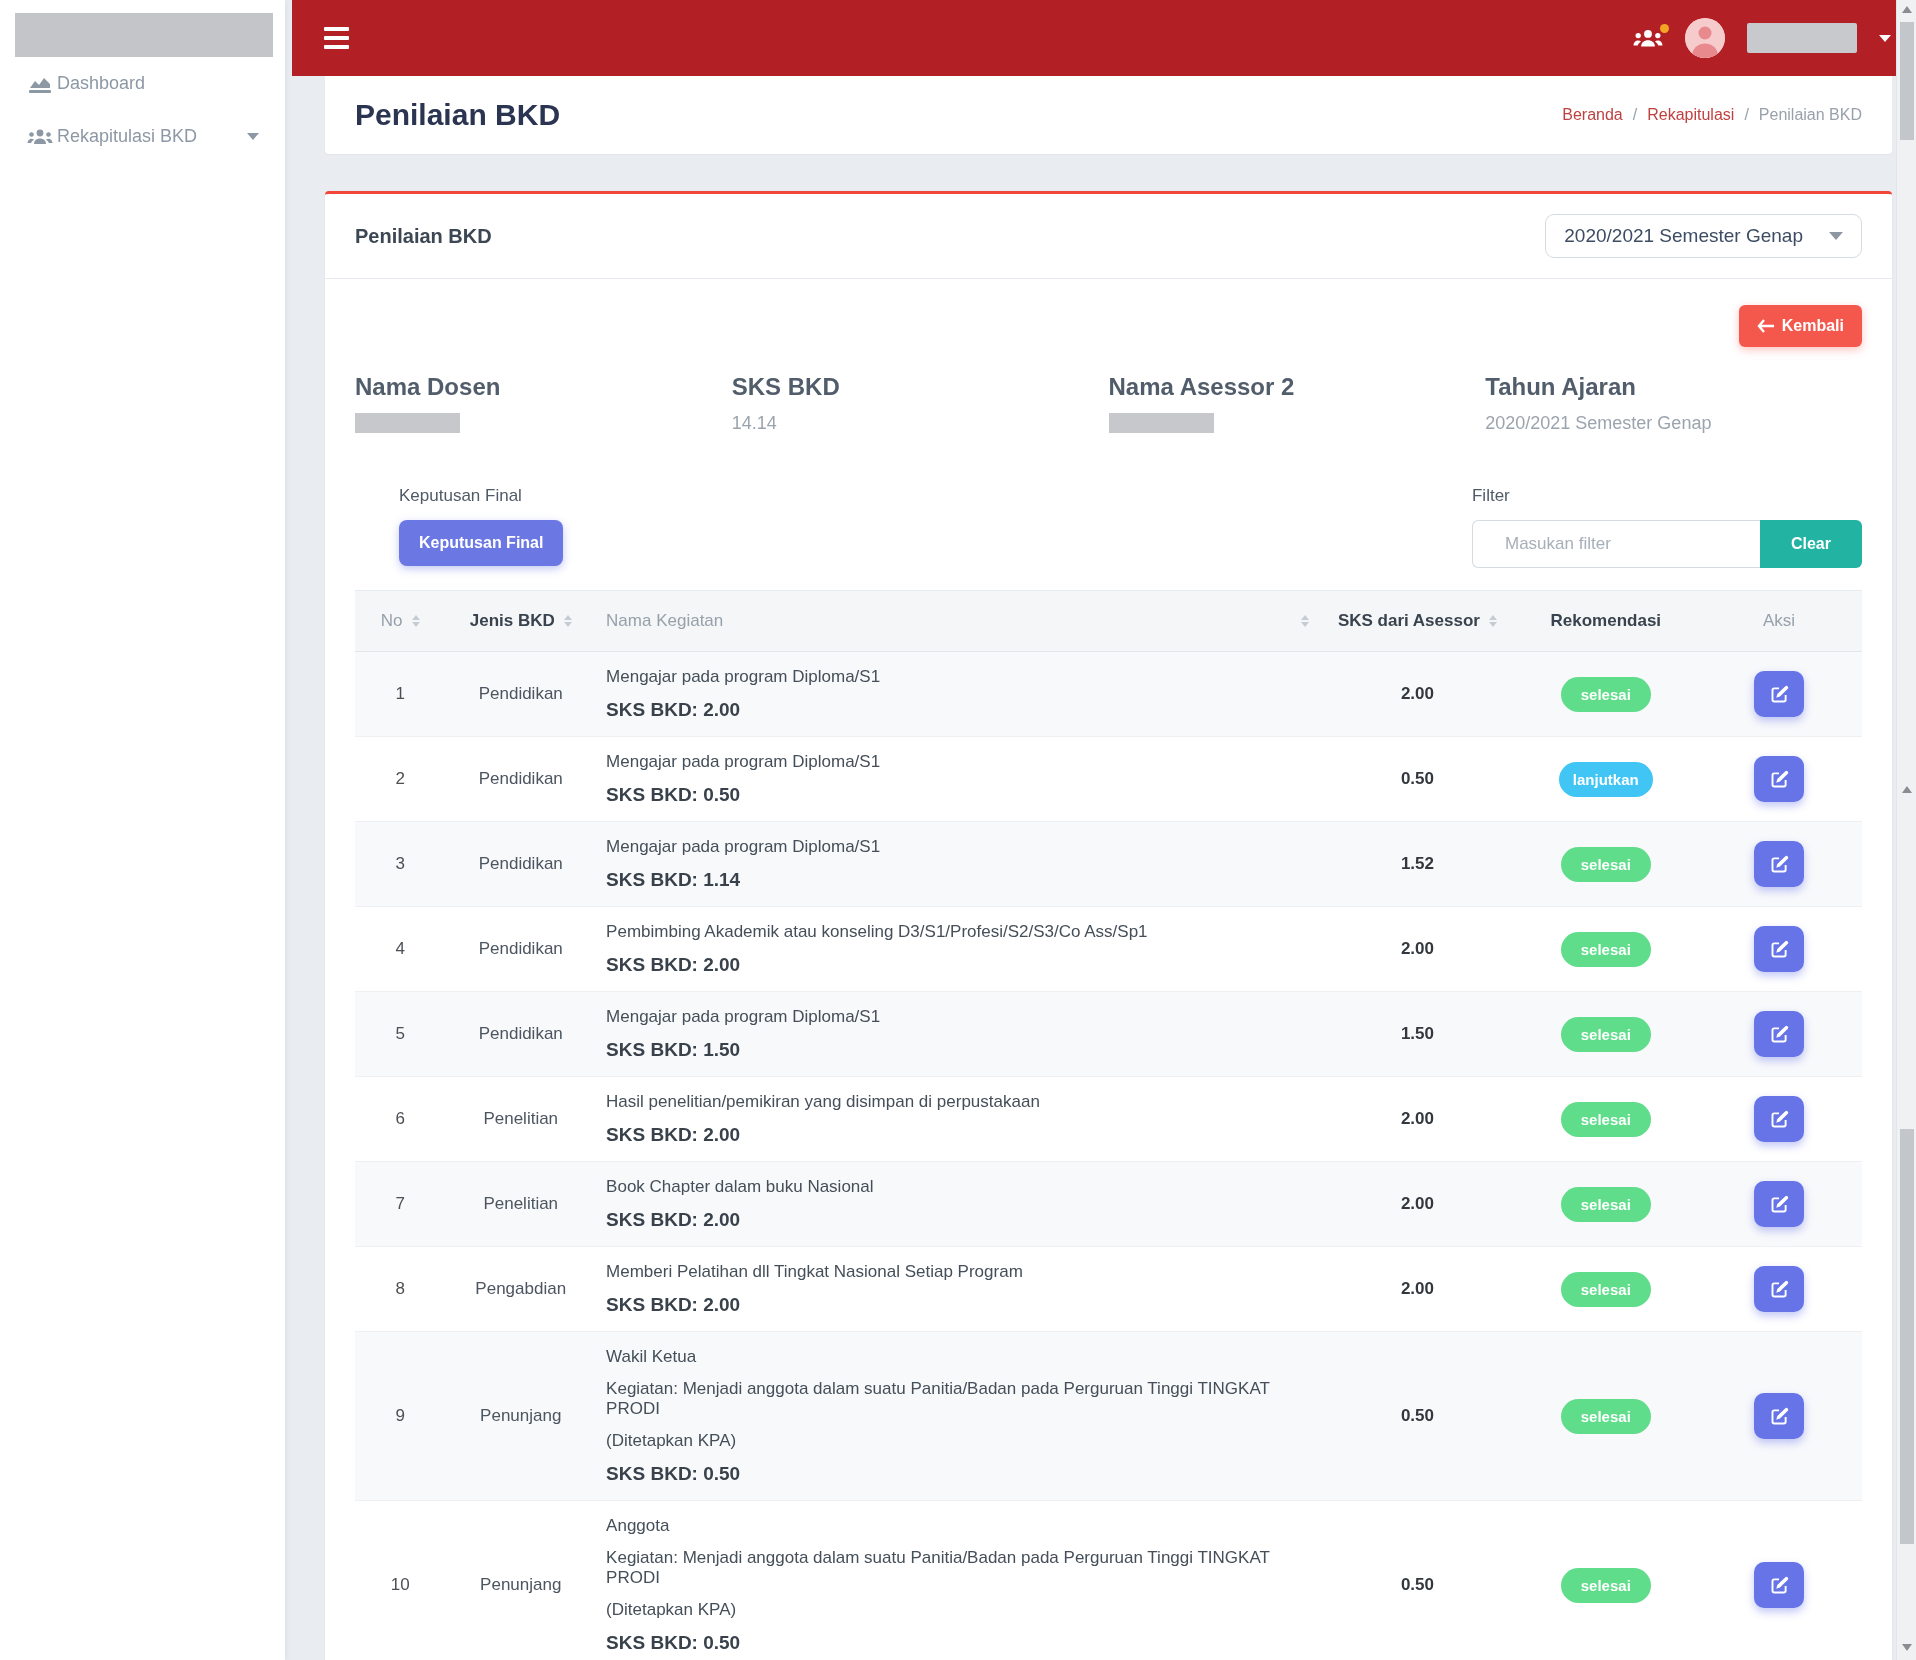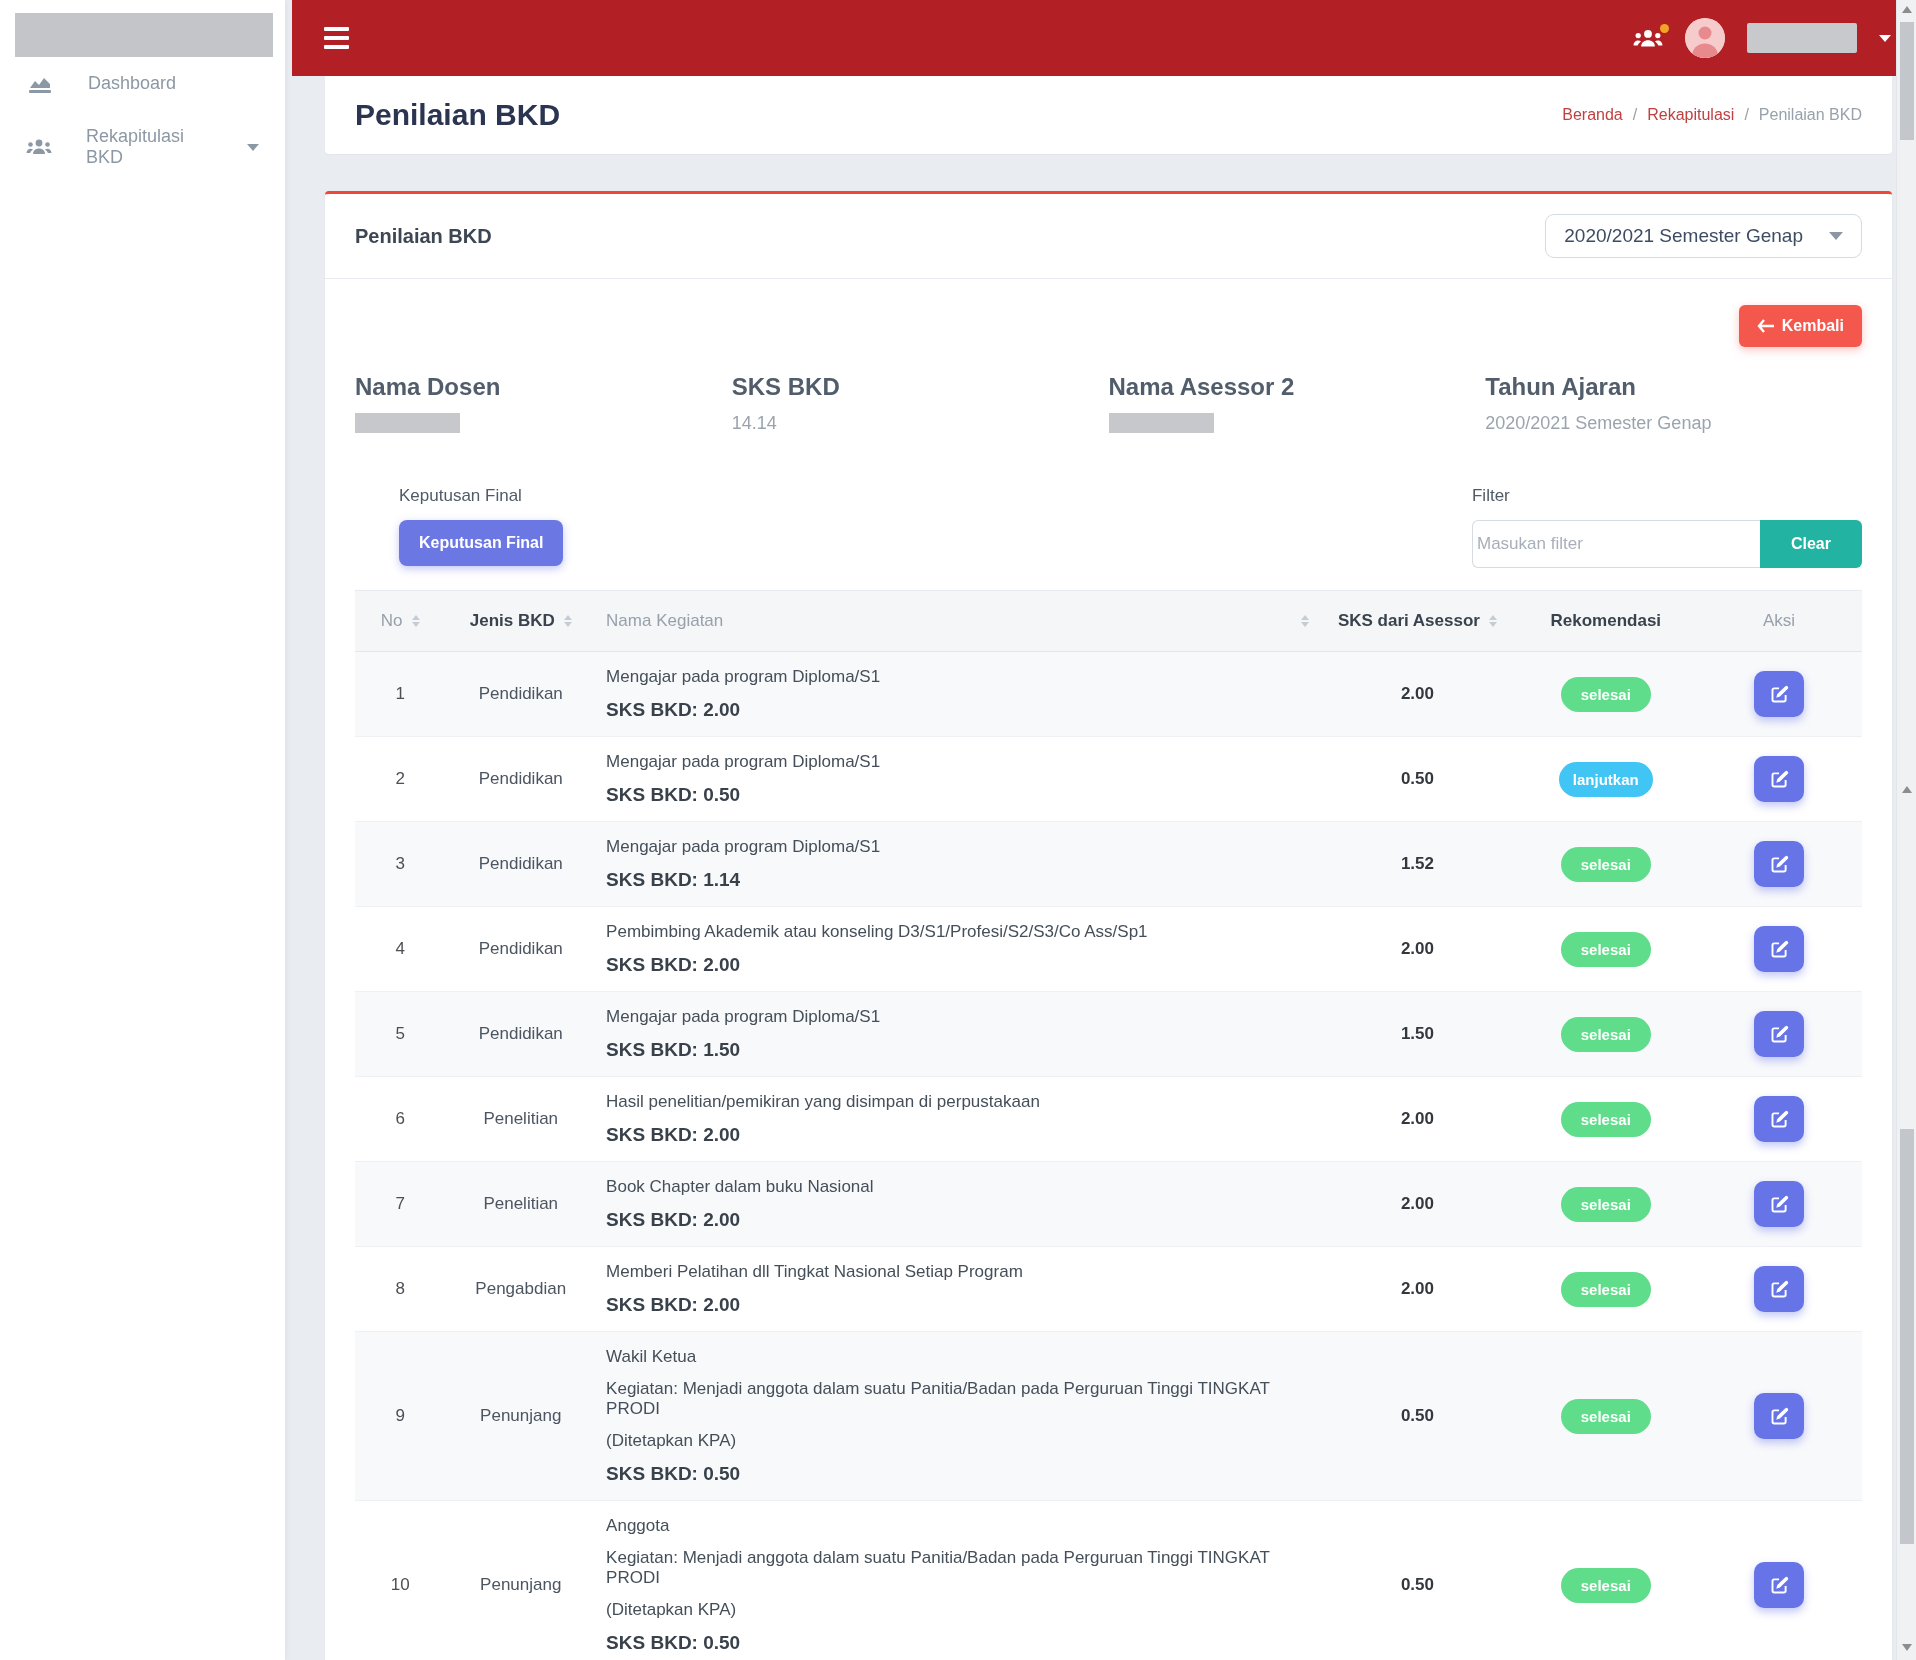--- a/index.html
+++ b/index.html
@@ -12,21 +12,21 @@
     color:#454f59;
   }
 
   
   .sidebar {
     position:absolute; left:0; top:0; width:285px; height:1660px;
     background:#ffffff; box-shadow:1px 0 6px rgba(0,0,0,.06); z-index:5;
   }
   .logo-placeholder { margin:13px 15px 0 15px; width:258px; height:44px; background:#c3c5c8; }
   .side-item {
-    display:flex; align-items:center; gap:34px;
+    display:flex; align-items:center; gap:3px;
     padding:16px 26px; color:#8d98a5; font-size:18px; cursor:pointer;
   }
   .side-item:first-of-type { margin-top:22px; }
   .side-item .ic { width:28px; display:flex; justify-content:center; }
   .menu-label { padding:26px 24px 10px 24px; font-size:13px; color:#b2bac2; letter-spacing:.6px; }
   .side-caret { margin-left:auto; width:0; height:0;
     border-left:6px solid transparent; border-right:6px solid transparent; border-top:7px solid #8d98a5; }
 
   
   .main { position:absolute; left:292px; top:0; width:1631px; height:1660px; display:flex; flex-direction:column; }
@@ -96,21 +96,21 @@
   .tb-mid { margin-left:44px; }
   .btn-keputusan {
     background:#6b78e3; color:#fff; border:none; border-radius:8px;
     font-size:16px; font-weight:bold; padding:14px 20px; cursor:pointer;
     box-shadow:0 3px 8px rgba(107,120,227,.4); font-family:inherit;
   }
   .tb-right { margin-left:auto; }
   .filter-group { display:flex; }
   .filter-input {
     width:288px; height:48px; border:1px solid #d6dbe2; border-right:none;
-    border-radius:6px 0 0 6px; padding:0 4px; font-size:17px; color:#3f4a56;
+    border-radius:6px 0 0 6px; padding:0 32px; font-size:17px; color:#3f4a56;
     outline:none; font-family:inherit;
   }
   .filter-input::placeholder { color:#a7afb8; }
   .btn-clear {
     background:#22b3a2; color:#fff; border:none; border-radius:0 6px 6px 0;
     font-size:16px; font-weight:bold; padding:0 31px; height:48px; cursor:pointer; font-family:inherit;
   }
 
   
   table { width:100%; border-collapse:collapse; margin-top:22px; }

